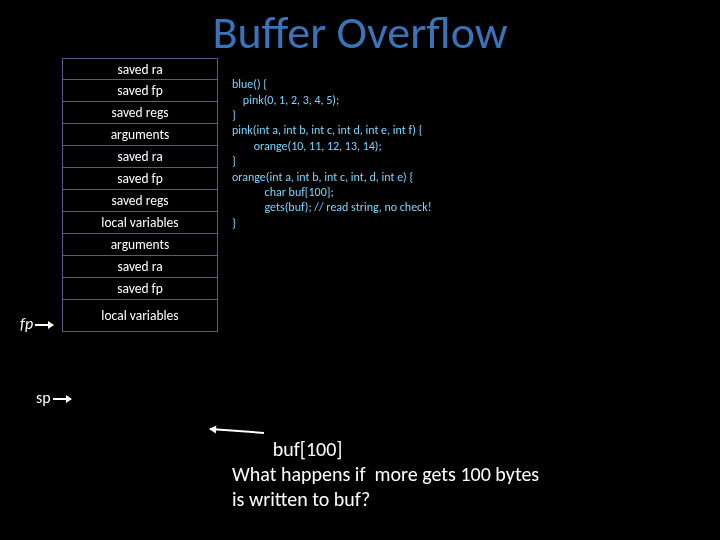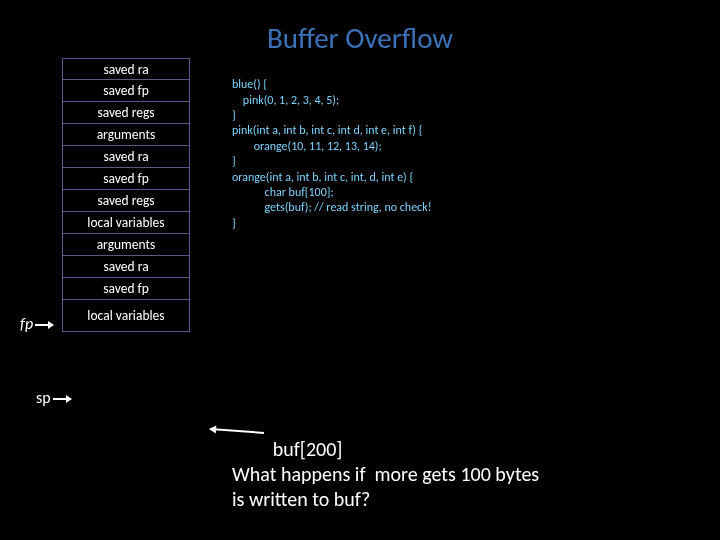--- a/index.html
+++ b/index.html
@@ -6,30 +6,30 @@
   body {
     background: #000;
     width: 720px;
     height: 540px;
     font-family: "Calibri", "Segoe UI", sans-serif;
     position: relative;
     overflow: hidden;
   }
   .title {
     color: #3b73b9;
-    font-size: 29px;
+    font-size: 46px;
     text-align: center;
-    padding-top: 20px;
+    padding-top: 4px;
     font-weight: 400;
   }
   .stack {
     position: absolute;
     left: 62px;
     top: 58px;
-    width: 128px;
+    width: 156px;
   }
   .cell {
     border: 1px solid #5a5a8a;
     border-top: none;
     color: #fff;
     font-size: 13.5px;
     text-align: center;
     height: 22px;
     line-height: 21px;
     background: #000;
@@ -131,16 +131,16 @@
 <span>}</span>
 <span>orange(int a, int b, int c, int, d, int e) {</span>
 <span>            char buf[100];</span>
 <span>            gets(buf); // read string, no check!</span>
 <span>}</span>
 </div>
 
 <div class="question-arrow"></div>
 
 <div class="question">
-<span>         buf[200]</span>
+<span>         buf[100]</span>
 <span>What happens if  more gets 100 bytes</span>
 <span>is written to buf?</span>
 </div>
 
 </body></html>

